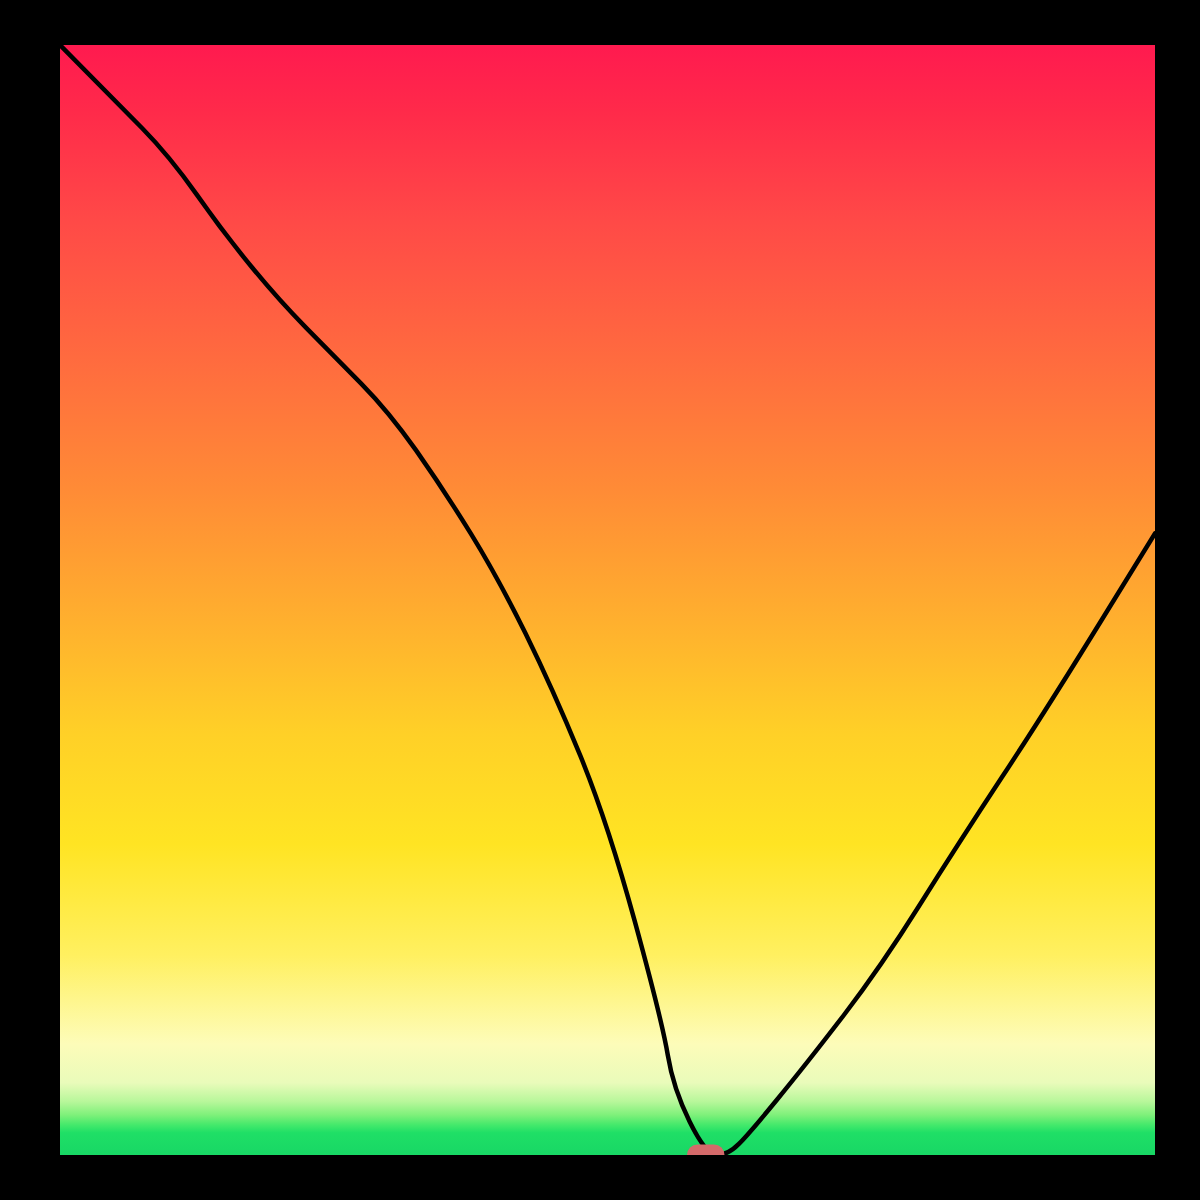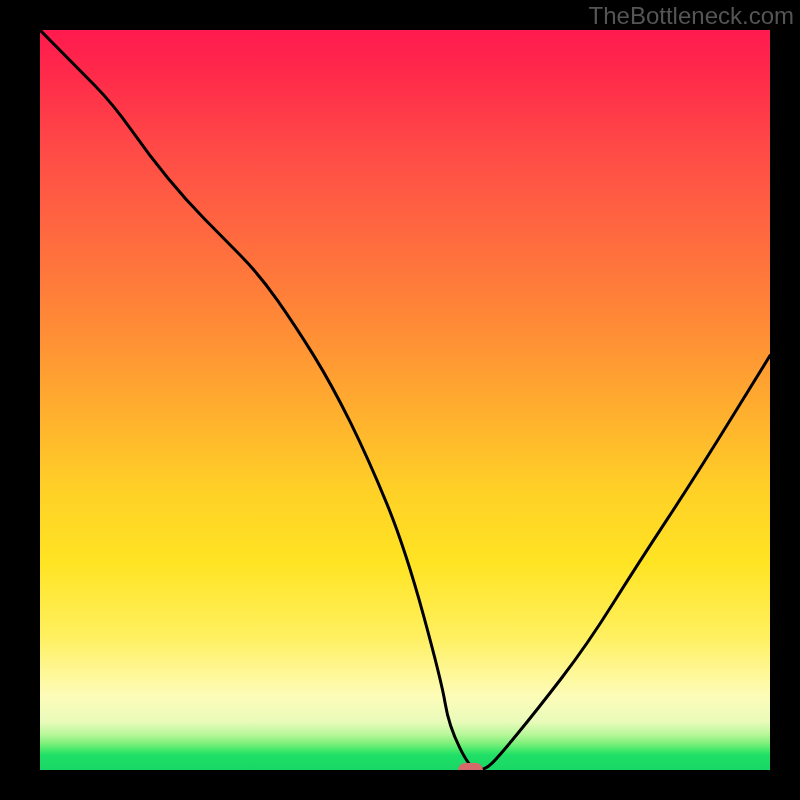--- a/index.html
+++ b/index.html
@@ -71,21 +71,20 @@
     background: #d46a6a;
     border-radius: 7px;
     z-index: 5;
   }
 </style>
 </head>
 <body>
 
 <div class="frame">
 
-  <div class="watermark">TheBottleneck.com</div>
 
   <div class="plot-area">
     <div class="gradient-bg"></div>
 
     <svg class="curve" viewBox="0 0 730 740" preserveAspectRatio="none">
       <path fill="none" stroke="#000" stroke-width="3" stroke-linecap="round" d="M 0.0 0.0 Q 36.5 37.0 54.8 55.5 Q 73.0 74.0 91.3 99.9 Q 109.5 125.8 127.8 148.0 Q 146.0 170.2 164.3 188.7 Q 182.5 207.2 200.8 225.7 Q 219.0 244.2 237.3 270.1 Q 255.5 296.0 273.8 325.6 Q 292.0 355.2 310.3 392.2 Q 328.5 429.2 346.8 473.6 Q 365.0 518.0 383.3 584.6 Q 401.5 651.2 405.2 673.4 Q 408.8 695.6 419.8 717.8 Q 430.7 740.0 438.0 740.0 Q 445.3 740.0 452.6 732.6 Q 459.9 725.2 478.1 703.0 Q 496.4 680.8 522.0 647.5 Q 547.5 614.2 573.0 573.5 Q 598.6 532.8 627.8 488.4 Q 657.0 444.0 693.5 384.8 T 730.0 325.6"></path>
     </svg>
 
     <div class="marker" style="left: 417.925px; top: 733.34px; width: 25.55px; height: 13.32px;"></div>
   </div>

